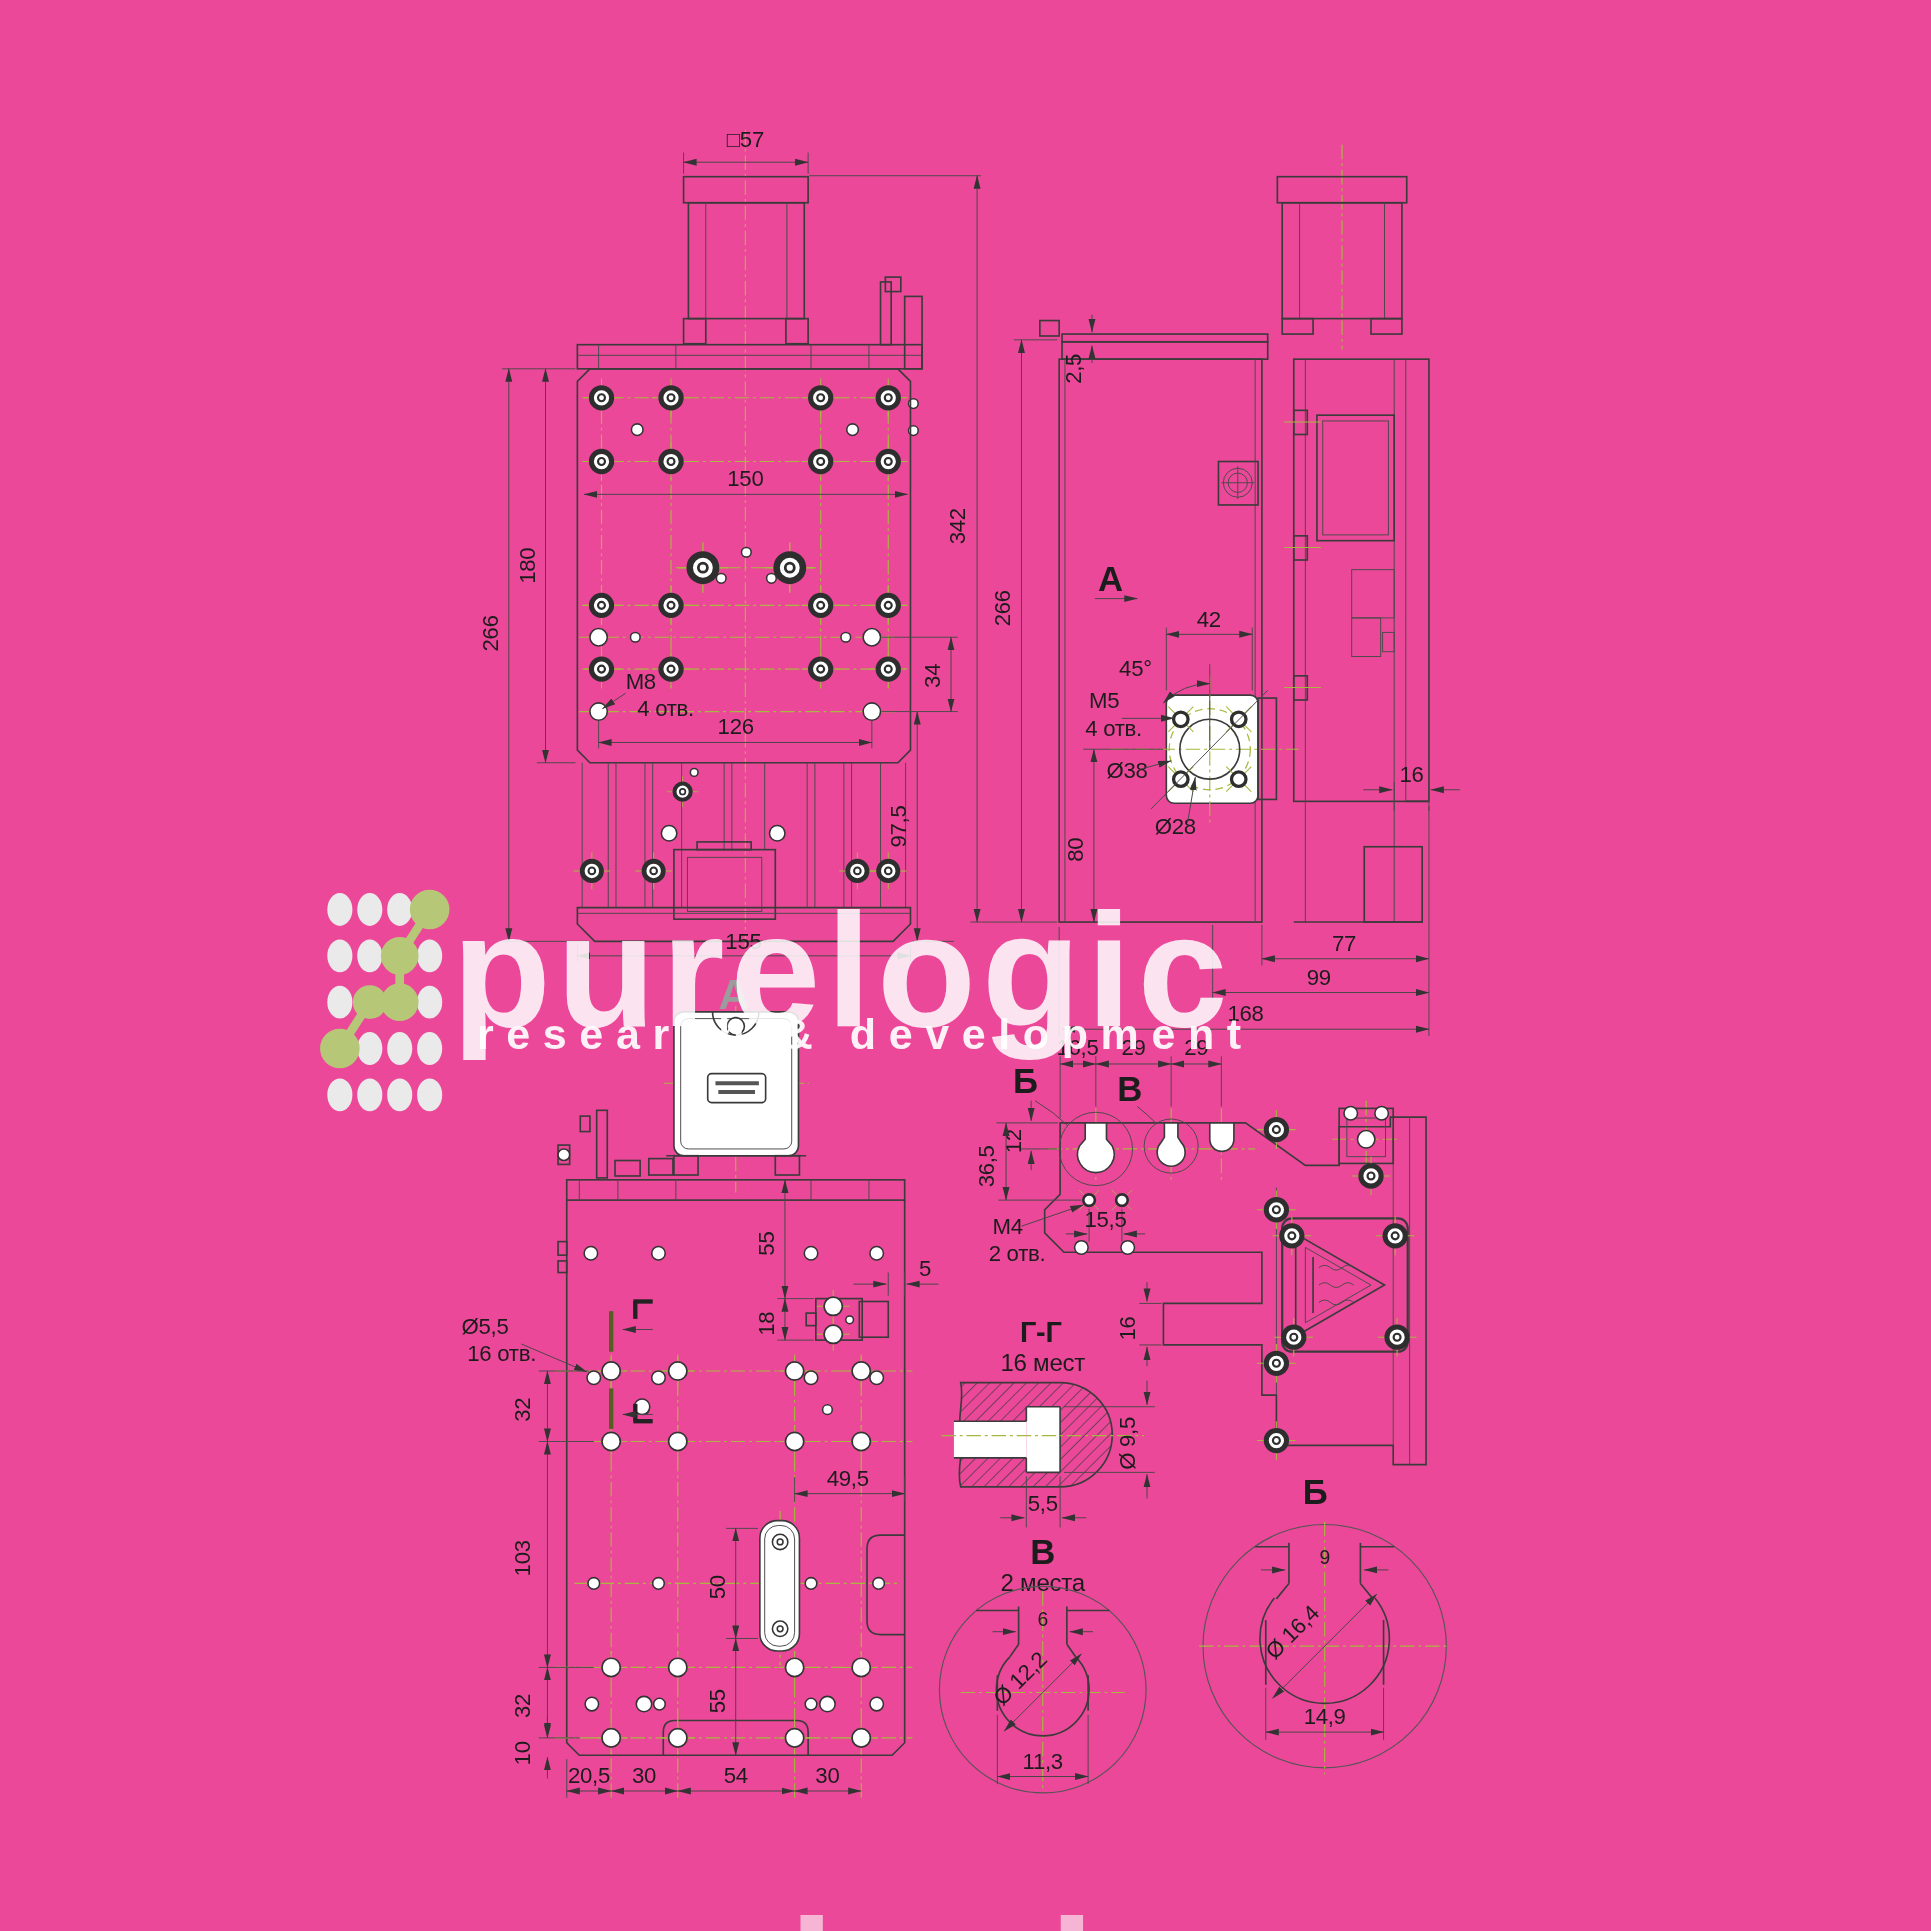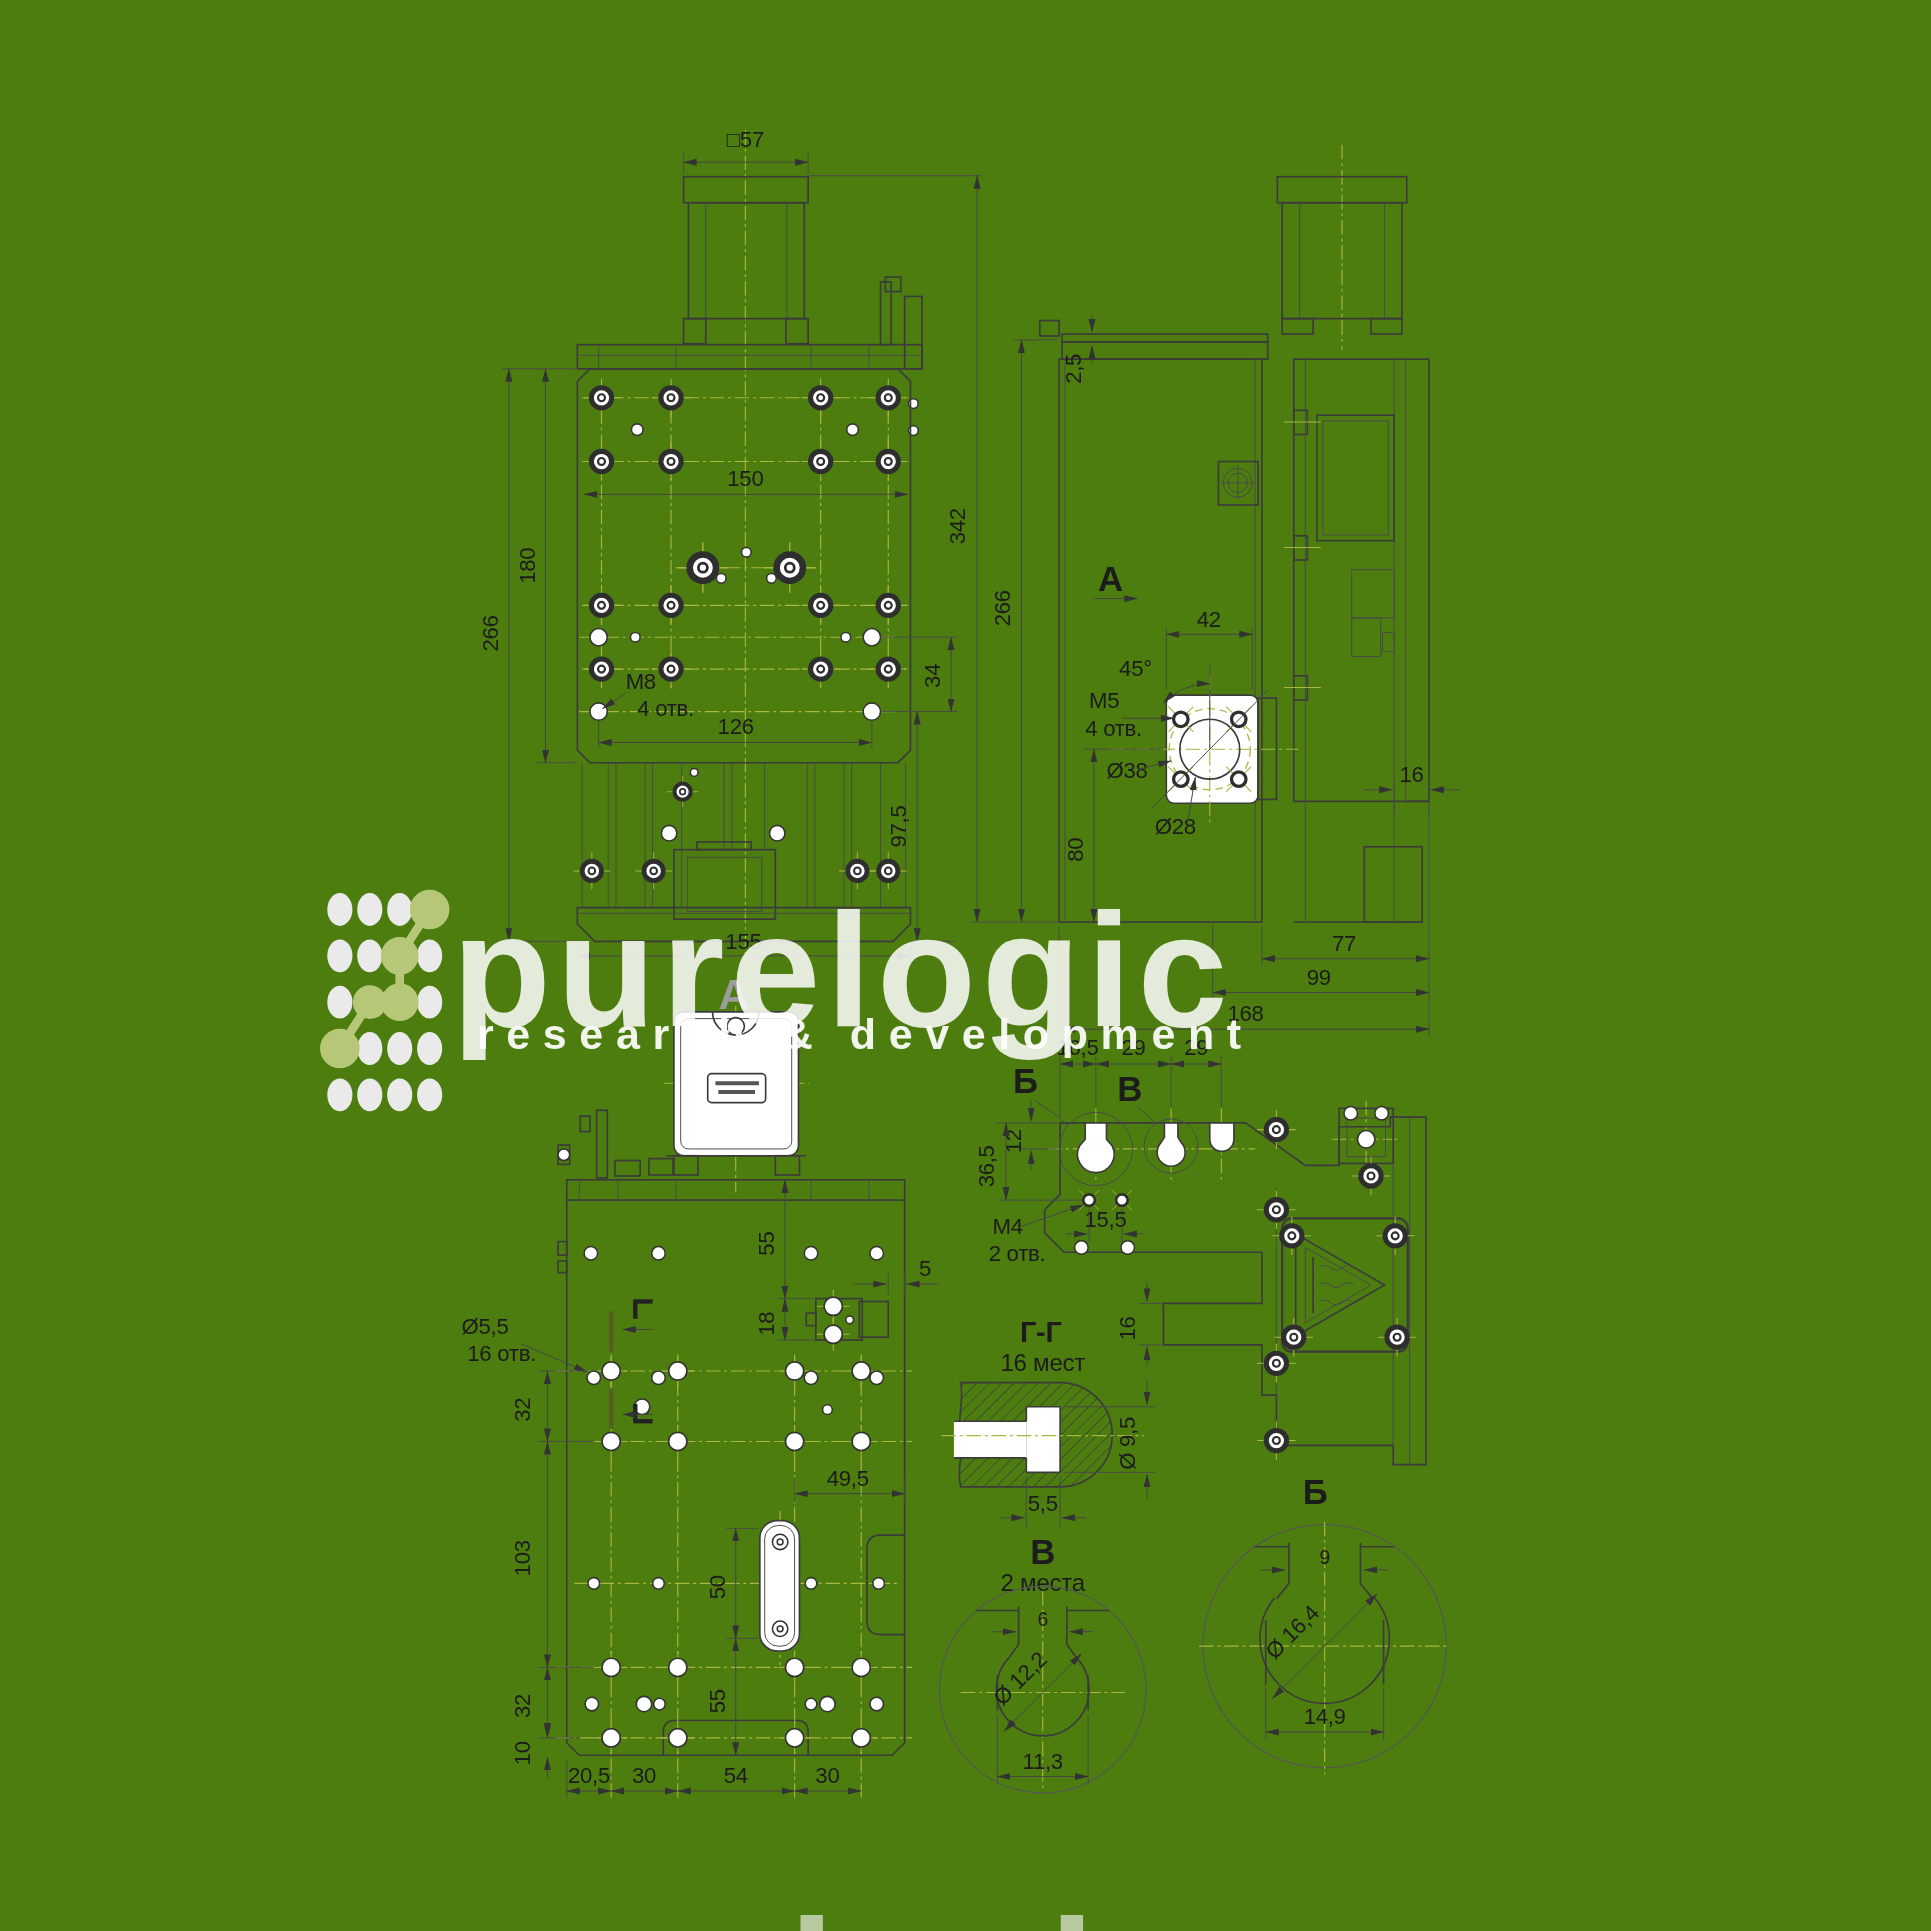--- a/index.html
+++ b/index.html
@@ -1,16 +1,16 @@
 <!DOCTYPE html>
 <html><head>
 <meta charset="utf-8">
 <style>
   html,body{margin:0;padding:0;background:#fff;}
-  #canvas{position:relative;width:1931px;height:1931px;background:#4d7c0f;overflow:hidden;
+  #canvas{position:relative;width:1931px;height:1931px;background:#ec4899;overflow:hidden;
           font-family:"Liberation Sans",sans-serif;}
   svg{position:absolute;left:0;top:0;}
   
   .o  {fill:none;stroke:#3b3b3b;stroke-width:1.7;}
   .o2 {fill:none;stroke:#3b3b3b;stroke-width:2.3;}
   .t  {fill:none;stroke:#4a4a4a;stroke-width:1;}
   .d  {fill:none;stroke:#454545;stroke-width:1;}
   .g  {fill:none;stroke:#a7b73f;stroke-width:1.2;stroke-dasharray:15 4 3 4;}
   .gs {fill:none;stroke:#a7b73f;stroke-width:1.1;}
   .gd {fill:none;stroke:#a7b73f;stroke-width:1.3;stroke-dasharray:8 5;}

